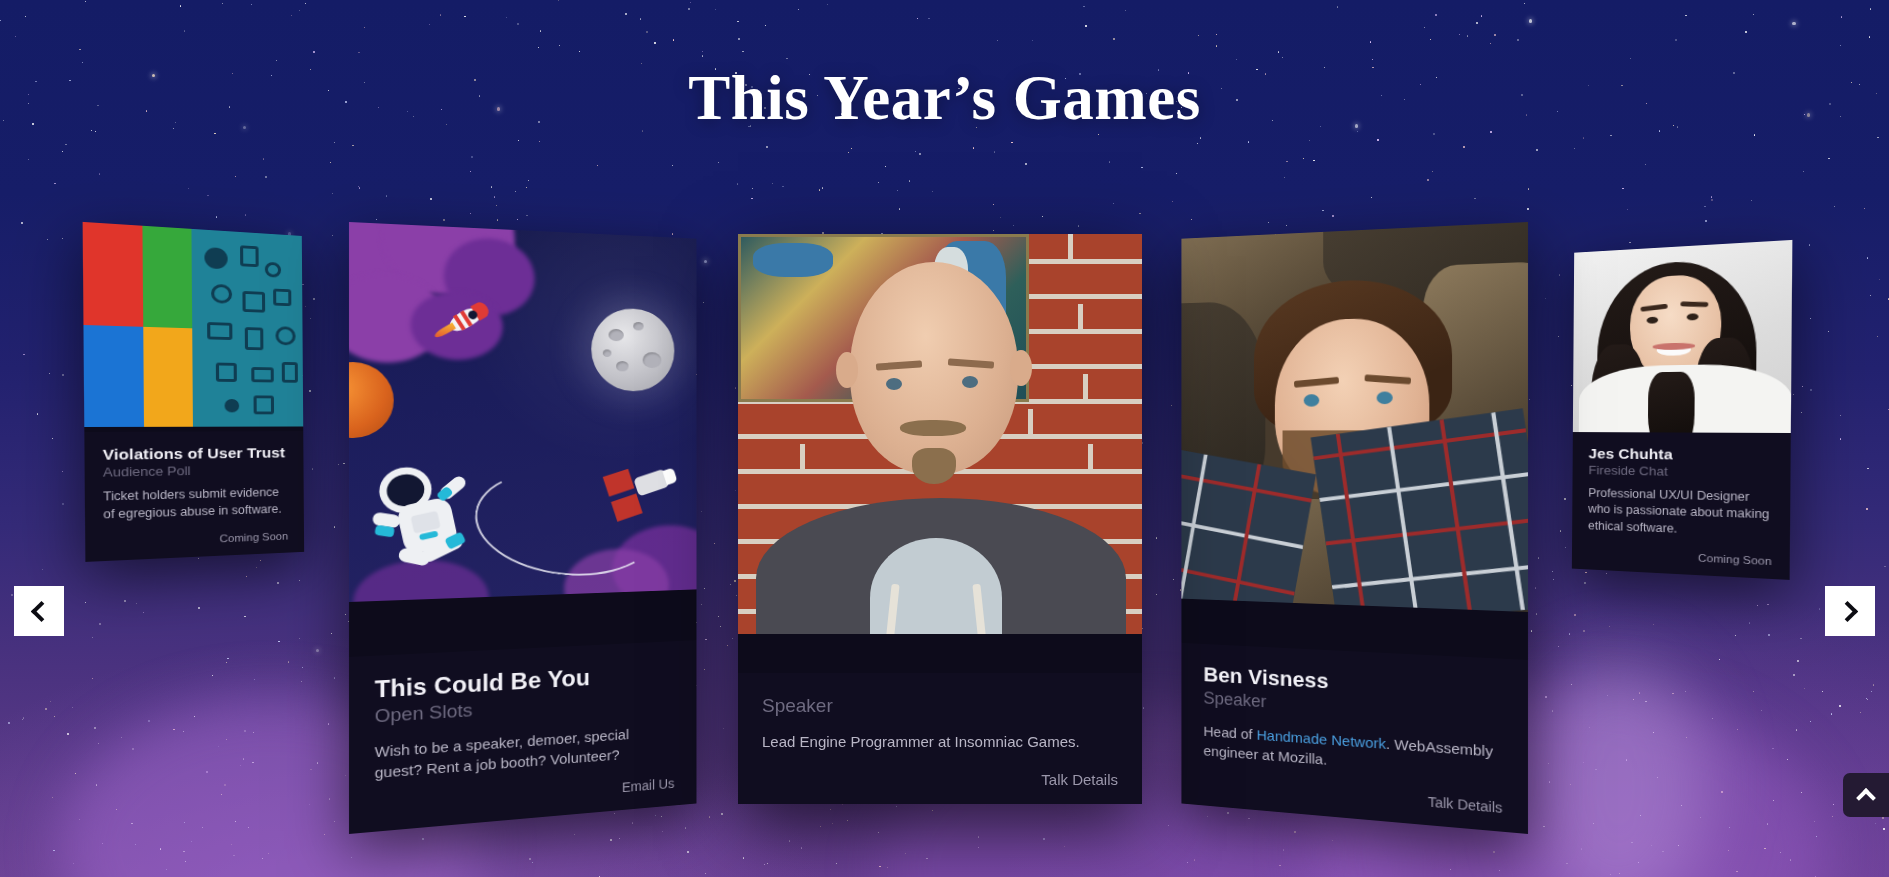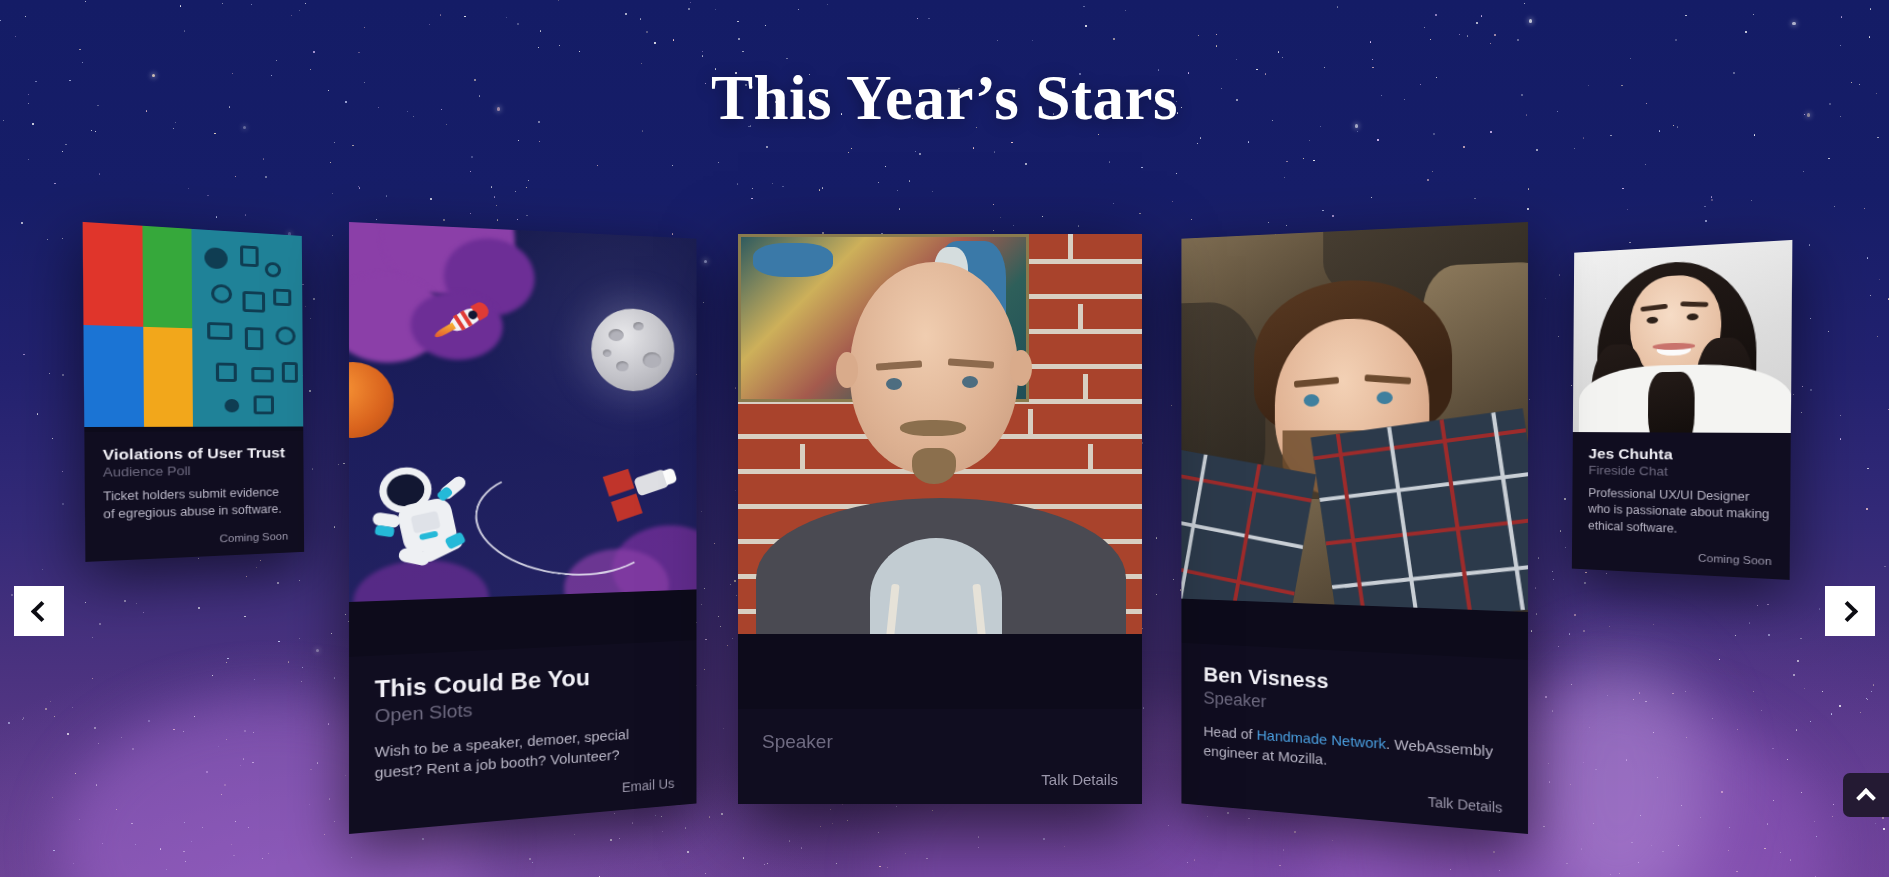--- a/index.html
+++ b/index.html
@@ -1377,21 +1377,21 @@
       <div class="st" style="left: 358.3px; top: 52px; width: 1.3px; height: 1.3px; background: rgb(255, 209, 209); opacity: 0.37;"></div>
       <div class="st" style="left: 1630.5px; top: 566px; width: 2.1px; height: 2.1px; background: rgb(207, 216, 255); opacity: 0.76;"></div>
       <div class="st" style="left: 1727.6px; top: 849.6px; width: 1.3px; height: 1.3px; background: rgb(255, 209, 209); opacity: 0.71;"></div>
     </div>
   <div class="wisp" style="left:60px;bottom:-120px;width:420px;height:300px;background:rgba(170,110,215,.40);"></div>
   <div class="wisp" style="left:880px;bottom:-150px;width:520px;height:320px;background:rgba(150,90,200,.32);"></div>
   <div class="wisp" style="right:60px;bottom:-140px;width:520px;height:330px;background:rgba(160,100,205,.36);"></div>
   <div class="wisp" style="right:180px;bottom:-40px;width:180px;height:260px;background:rgba(215,185,245,.30);filter:blur(34px);"></div>
 </div>
 
-<h1 class="page-title">This Year’s Stars</h1>
+<h1 class="page-title">This Year’s Games</h1>
 
 <div id="carousel">
 
   <div class="card" id="card-0">
     <div class="photo">
       <div class="art art-grid">
         <div class="g-left">
           <div class="g-q g-r"></div>
             <div class="g-q g-g"></div>
           <div class="g-q g-b"></div>
@@ -1539,20 +1539,21 @@
         <div class="ear" style="left:272px;top:116px;width:22px;height:36px;"></div>
 
         <div class="hoodie" style="left:18px;bottom:-24px;width:370px;height:160px;"></div>
         <div class="tee" style="left:132px;bottom:-24px;width:132px;height:120px;"></div>
         <div class="hood-str" style="left:150px;bottom:-20px;width:8px;height:70px;transform:rotate(6deg);"></div>
         <div class="hood-str" style="left:238px;bottom:-20px;width:8px;height:70px;transform:rotate(-6deg);"></div>
       </div>
     </div>
     <div class="meta">
       <div class="c-role">Speaker</div>
+      <div class="c-desc">Lead Engine Programmer at Insomniac Games.</div>
       <div class="c-cta">Talk Details</div>
     </div>
   </div>
 
   <div class="card" id="card-3">
     <div class="photo">
       <div class="art art-rock">
         <div class="rk" style="left:-40px;top:-30px;width:260px;height:150px;"></div>
         <div class="rk rk-d" style="left:150px;top:-40px;width:260px;height:130px;"></div>
         <div class="rk rk-d" style="left:-60px;top:70px;width:150px;height:220px;"></div>

